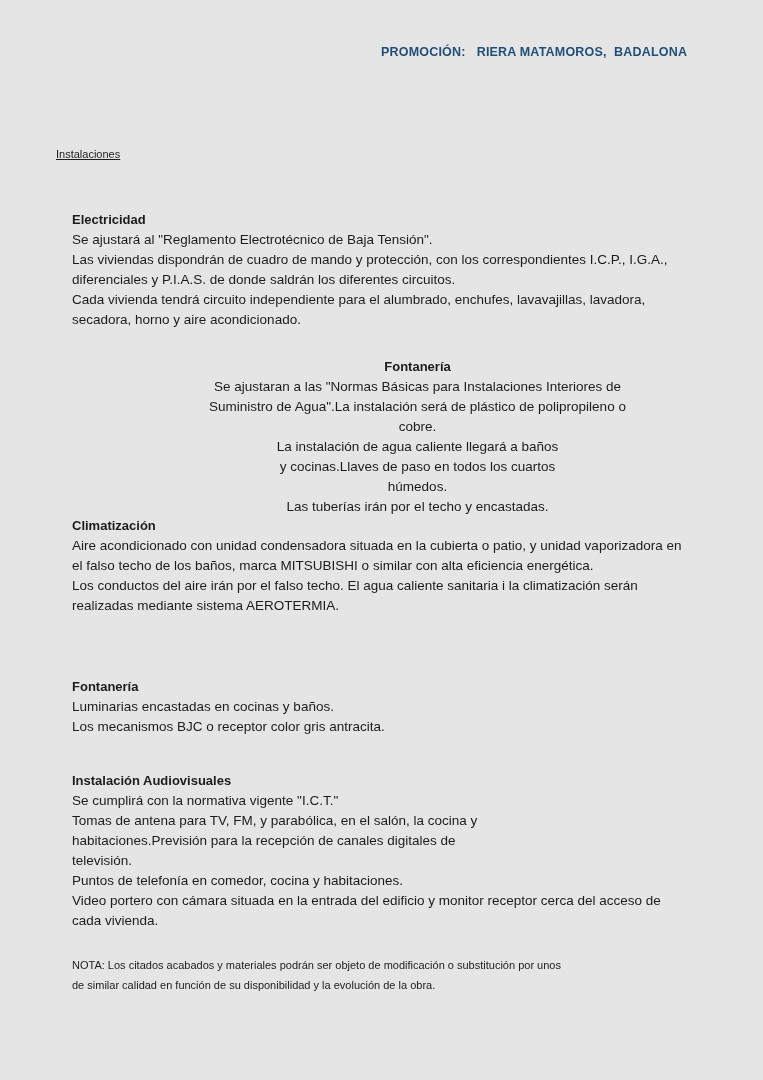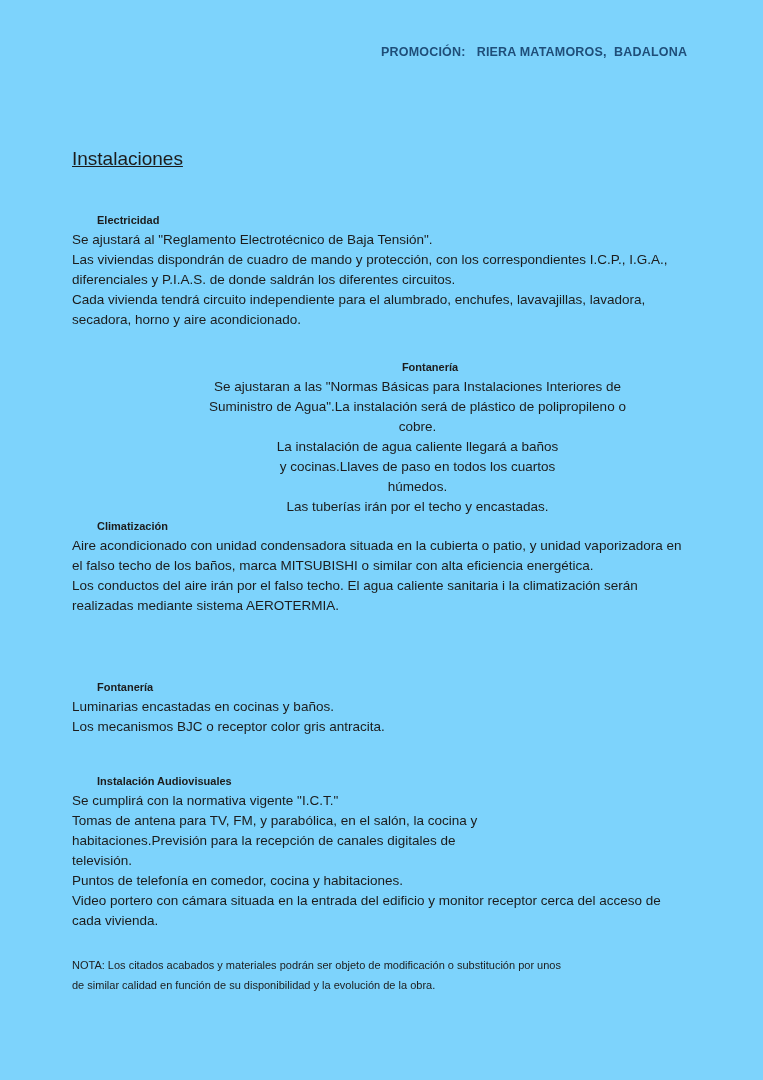--- a/index.html
+++ b/index.html
@@ -4,54 +4,53 @@
 <style>
   html, body {
     margin: 0;
     padding: 0;
     background: #ffffff;
   }
   .page {
     position: relative;
     width: 763px;
     height: 1080px;
-    background: #7dd3fc;
+    background: #e5e5e5;
     overflow: hidden;
     font-family: "Liberation Sans", sans-serif;
     color: #1c1c1c;
   }
   .promo-header {
     position: absolute;
     left: 381px;
     top: 45px;
     font-size: 12.5px;
     font-weight: bold;
     color: #1f4e79;
     letter-spacing: 0.2px;
     white-space: pre;
   }
   .doc-title {
     position: absolute;
-    left: 72px;
+    left: 56px;
     top: 148px;
-    font-size: 19px;
+    font-size: 11px;
     text-decoration: underline;
     white-space: pre;
   }
   .section {
     position: absolute;
     left: 72px;
     width: 691px;
   }
   .section-heading {
-    font-size: 11px;
+    font-size: 13px;
     font-weight: bold;
     line-height: 20px;
     white-space: pre;
-    margin-left: 25px;
   }
   .section-body {
     font-size: 13.5px;
     font-weight: normal;
     line-height: 20px;
     white-space: pre;
   }
   .note {
     position: absolute;
     left: 72px;

